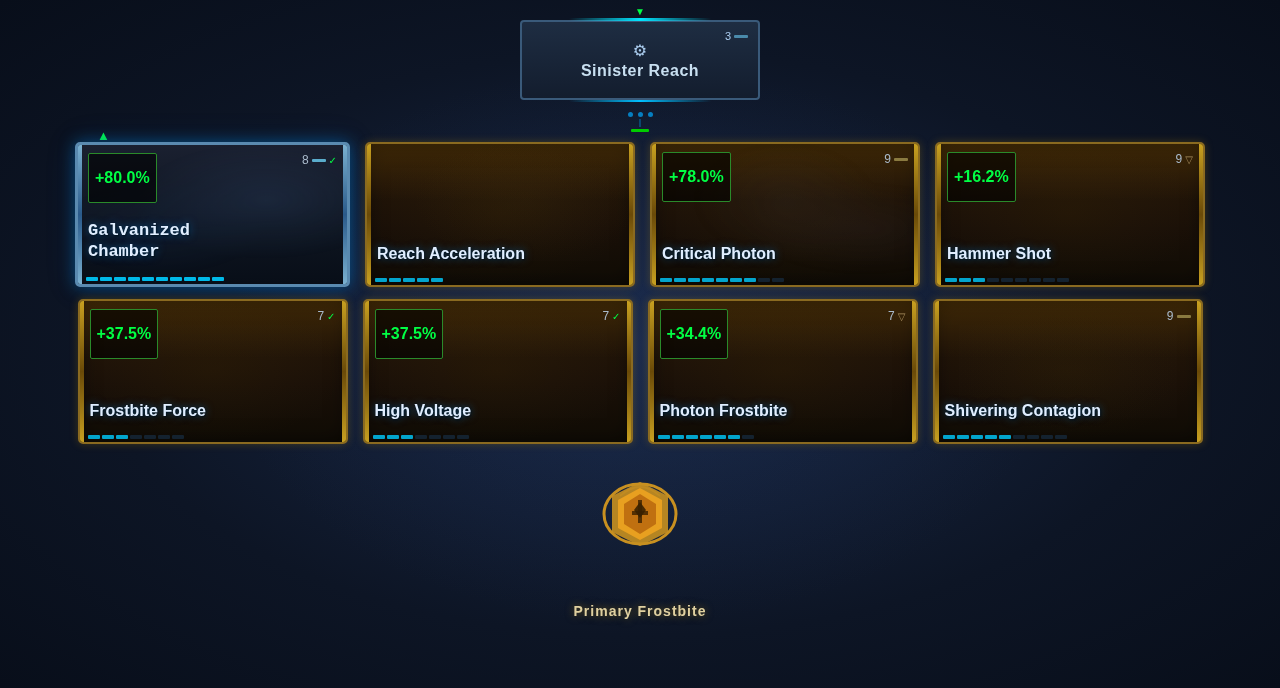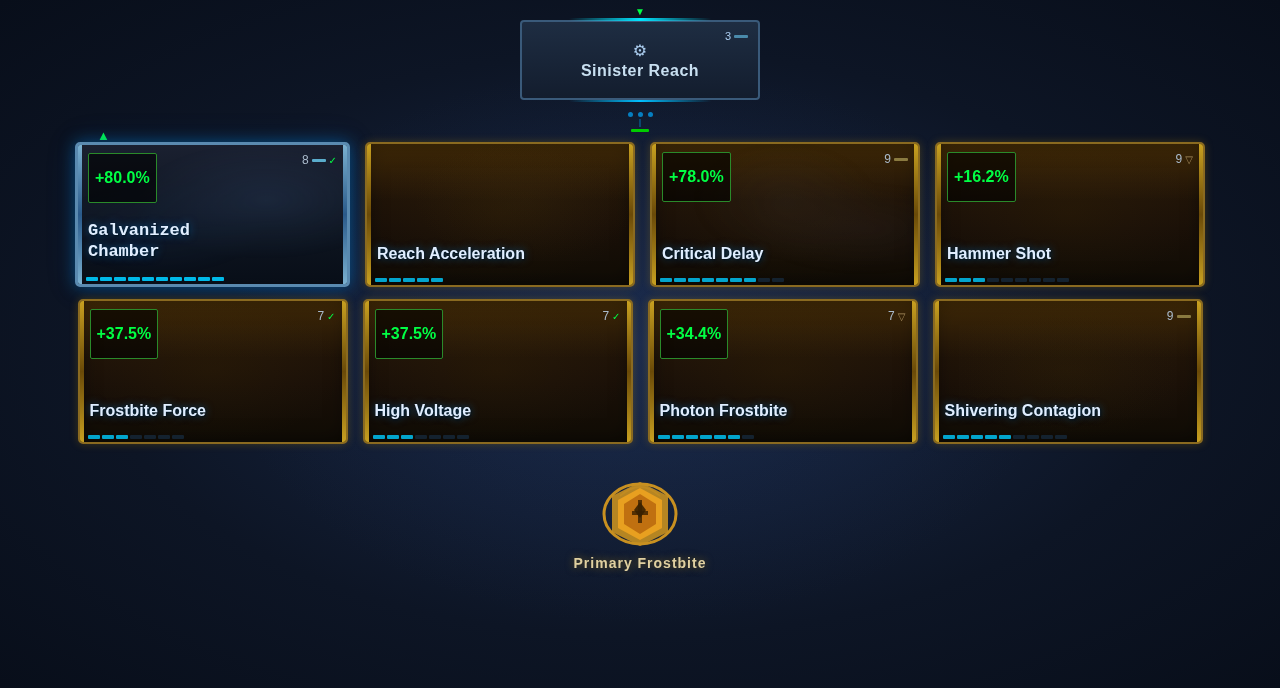--- a/index.html
+++ b/index.html
@@ -329,21 +329,21 @@
       <div class="gold-accent-left"></div>
       <div class="gold-accent-right"></div>
       <div class="card-header">
         <div class="card-percent">+78.0%</div>
         <div class="card-rank-badge">
           <span>9</span>
           <span style="width:14px;height:3px;background:#8a7a40;display:inline-block;border-radius:1px;"></span>
         </div>
       </div>
       <div style="position:absolute;bottom:22px;left:10px;">
-        <div class="card-title">Critical Delay</div>
+        <div class="card-title">Critical Photon</div>
       </div>
       <div style="position:absolute;bottom:3px;left:8px;display:flex;gap:2px;align-items:center;">
         <div style="width:12px;height:4px;background:#00ccff;border-radius:1px;opacity:0.8;"></div>
         <div style="width:12px;height:4px;background:#00ccff;border-radius:1px;opacity:0.8;"></div>
         <div style="width:12px;height:4px;background:#00ccff;border-radius:1px;opacity:0.8;"></div>
         <div style="width:12px;height:4px;background:#00ccff;border-radius:1px;opacity:0.8;"></div>
         <div style="width:12px;height:4px;background:#00ccff;border-radius:1px;opacity:0.8;"></div>
         <div style="width:12px;height:4px;background:#00ccff;border-radius:1px;opacity:0.8;"></div>
         <div style="width:12px;height:4px;background:#00ccff;border-radius:1px;opacity:0.8;"></div>
         <div style="width:12px;height:4px;background:#1a3a5a;border-radius:1px;opacity:0.5;"></div>
@@ -475,21 +475,21 @@
         <div style="width:12px;height:4px;background:#00ccff;border-radius:1px;opacity:0.8;"></div>
         <div style="width:12px;height:4px;background:#1a3a5a;border-radius:1px;opacity:0.5;"></div>
         <div style="width:12px;height:4px;background:#1a3a5a;border-radius:1px;opacity:0.5;"></div>
         <div style="width:12px;height:4px;background:#1a3a5a;border-radius:1px;opacity:0.5;"></div>
         <div style="width:12px;height:4px;background:#1a3a5a;border-radius:1px;opacity:0.5;"></div>
       </div>
     </div>
 
   </div>
 
-  <div class="bottom-section" style="margin-top:30px;">
+  <div class="bottom-section" style="margin-top:30px;gap:48px;">
     <div style="position:relative;width:80px;height:75px;">
       
       <svg width="80" height="75" viewBox="0 0 80 75">
 
         <ellipse cx="40" cy="40" rx="36" ry="30" fill="none" stroke="#c89020" stroke-width="3"></ellipse>
 
         <polygon points="40,8 68,22 68,58 40,72 12,58 12,22" fill="#c89020" opacity="0.9"></polygon>
         <polygon points="40,14 62,26 62,54 40,66 18,54 18,26" fill="#e8a020"></polygon>
         <polygon points="40,20 56,30 56,50 40,60 24,50 24,30" fill="#c07010"></polygon>
 

